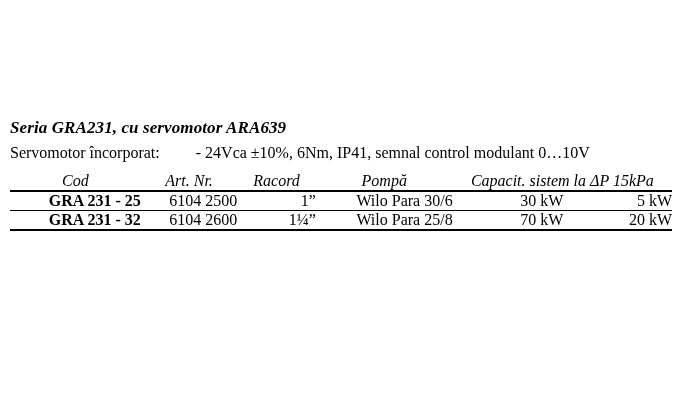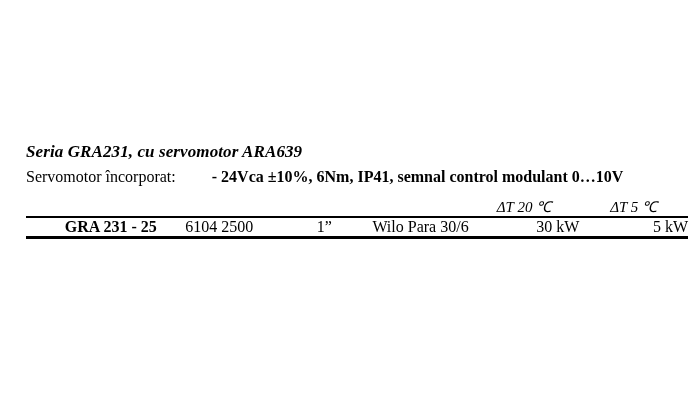--- a/index.html
+++ b/index.html
@@ -15,45 +15,43 @@
     overflow: hidden;
   }
   .page {
     position: relative;
     width: 700px;
     height: 407px;
     box-sizing: border-box;
   }
   .doc-block {
     position: absolute;
-    left: 26px;
+    left: 10px;
     top: 118px;
     width: 672px;
-    margin-top: 24px;
   }
   .title {
     font-weight: bold;
     font-style: italic;
     font-size: 17px;
     letter-spacing: 0.1px;
     margin: 0 0 6px 0;
     white-space: nowrap;
   }
   .subtitle-row {
     font-size: 16px;
     margin: 0 0 10px 0;
     white-space: nowrap;
   }
   .subtitle-label {
     display: inline-block;
   }
   .subtitle-value {
     display: inline-block;
     padding-left: 36px;
-    font-weight: bold;
   }
   table.spec {
     border-collapse: collapse;
     width: 662px;
     font-size: 16px;
     table-layout: fixed;
   }
   table.spec td, table.spec th {
     padding: 0;
     vertical-align: bottom;
@@ -124,41 +122,48 @@
       <colgroup>
         <col class="col-code">
         <col class="col-art">
         <col class="col-racord">
         <col class="col-pompa">
         <col class="col-dt20">
         <col class="col-dt5">
       </colgroup>
       <tbody>
         <tr>
-          <td></td>
-          <td></td>
-          <td></td>
-          <td></td>
-          <td class="sub-hdr">ΔT 20 ℃</td>
-          <td class="sub-hdr">ΔT 5 ℃</td>
+          <td class="hdr-cell">Cod</td>
+          <td class="hdr-cell">Art. Nr.</td>
+          <td class="hdr-cell">Racord</td>
+          <td class="hdr-cell">Pompă</td>
+          <td class="hdr-cell cap" colspan="2">Capacit. sistem la ΔP 15kPa</td>
         </tr>
         <tr class="rule-row">
           <td colspan="6"></td>
         </tr>
         <tr class="data-row">
           <td class="code">GRA 231 - 25</td>
           <td>6104 2500</td>
           <td>1”</td>
           <td>Wilo Para 30/6</td>
           <td>30 kW</td>
           <td>5 kW</td>
         </tr>
         <tr class="thin-rule-row">
           <td colspan="6"></td>
         </tr>
+        <tr class="data-row">
+          <td class="code">GRA 231 - 32</td>
+          <td>6104 2600</td>
+          <td>1¼”</td>
+          <td>Wilo Para 25/8</td>
+          <td>70 kW</td>
+          <td>20 kW</td>
+        </tr>
         <tr class="rule-row">
           <td colspan="6"></td>
         </tr>
       </tbody>
     </table>
 
   </div>
 </div>
 
 </body></html>

